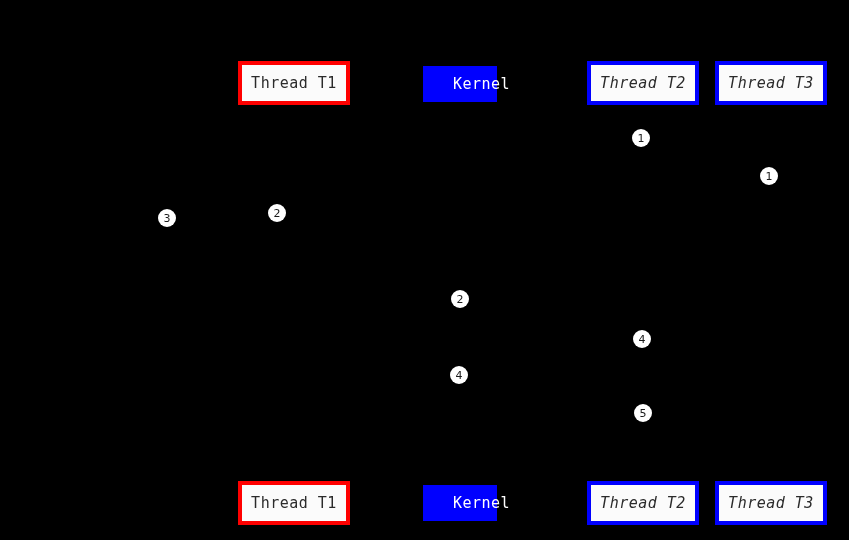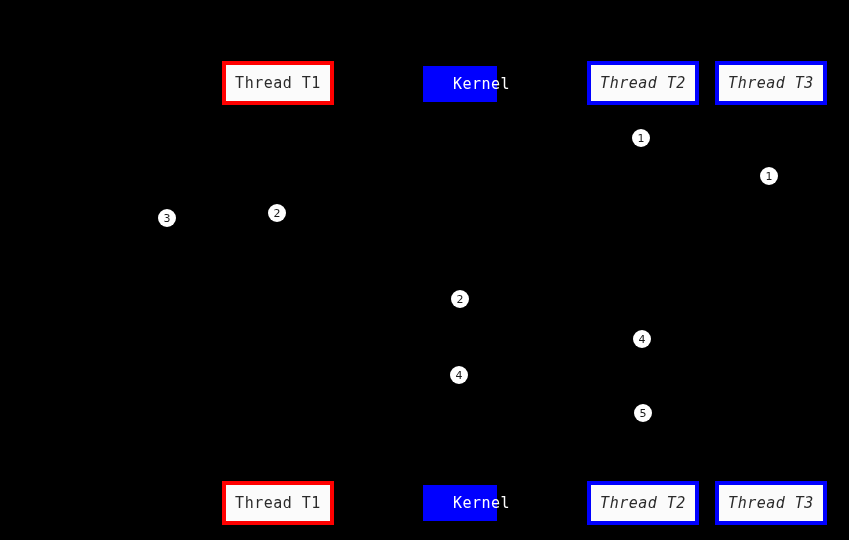--- a/index.html
+++ b/index.html
@@ -29,21 +29,21 @@
     font-size: 15px;
     letter-spacing: 0.5px;
     line-height: 1;
   }
   .participant.framed {
     background: #fbfbfb;
     color: #2b2b2b;
     border-style: solid;
     border-width: 4px;
   }
-  .participant.red   { border-color: #ff0000; }
+  .participant.red   { border-color: #ff0000; margin-left: 16px; }
   .participant.blue  { border-color: #0000ff; font-style: italic; }
   .participant.solid-blue {
     background: #0000ff;
     color: #ffffff;
     border: 0;
     padding-left: 43px;
   }
 
   
   .lifeline {

